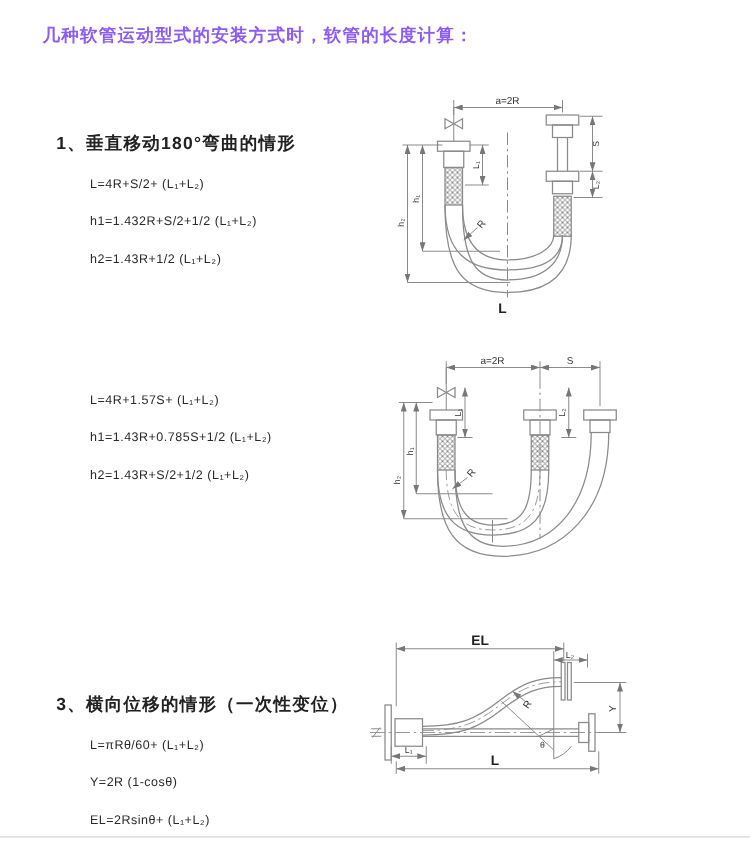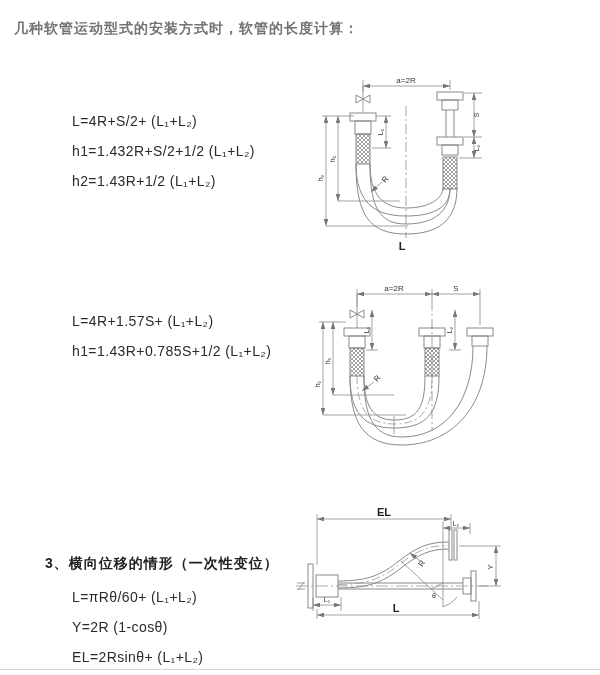--- a/index.html
+++ b/index.html
@@ -2,53 +2,55 @@
 <html><head>
 <meta charset="utf-8">
 <style>
   html,body{margin:0;padding:0;}
   body{
     width:600px;height:675px;position:relative;background:#ffffff;
     font-family:"Liberation Sans","DejaVu Sans",sans-serif;color:#1a1a1a;
     overflow:hidden;
   }
   .doc-title{
-    position:absolute;left:14px;top:20px;font-size:14px;font-weight:bold;
-    letter-spacing:1px;color:#737373;
+    position:absolute;left:34px;top:20px;font-size:14px;font-weight:bold;
+    letter-spacing:1px;color:#8b5cf6;
   }
   .section{position:absolute;left:45px;}
   .sec1{top:106px;} .sec2{top:306px;} .sec3{top:516px;margin-top:39px;}
   .sec-heading{font-size:14px;font-weight:bold;letter-spacing:1px;color:#222;margin:0 0 9px 0;}
-  .formula{font-size:14px;font-weight:normal;letter-spacing:0.4px;color:#2a2a2a;
+  .formula{font-size:10px;font-weight:normal;letter-spacing:0.4px;color:#2a2a2a;
     margin:0 0 0 27px;line-height:30px;white-space:nowrap;}
   .fig{position:absolute;text-align:center;}
   .fig1{left:298px;top:66px;}
   .fig2{left:298px;top:281px;}
   .fig3{left:293px;top:501px;}
   svg{display:block;}
   svg text{font-family:"Liberation Sans","DejaVu Sans",sans-serif;fill:#333;}
   .dimtxt{font-size:8px;}
   .dimtxt-sm{font-size:7px;}
   .biglab{font-size:11px;font-weight:bold;fill:#222;}
   .bottom-rule{position:absolute;left:0;top:669px;width:600px;height:1px;background:#d6d6d6;}
 </style>
 </head>
 <body>
 
 <div class="doc-title">几种软管运动型式的安装方式时，软管的长度计算：</div>
 
 <div class="section sec1">
+  <div class="sec-heading">1、垂直移动180°弯曲的情形</div>
   <div class="formula">L=4R+S/2+ (L₁+L₂)</div>
   <div class="formula">h1=1.432R+S/2+1/2 (L₁+L₂)</div>
   <div class="formula">h2=1.43R+1/2 (L₁+L₂)</div>
 </div>
 
 <div class="section sec2">
   <div class="formula">L=4R+1.57S+ (L₁+L₂)</div>
   <div class="formula">h1=1.43R+0.785S+1/2 (L₁+L₂)</div>
+  <div class="formula">h2=1.43R+S/2+1/2 (L₁+L₂)</div>
 </div>
 
 <div class="section sec3">
   <div class="sec-heading">3、横向位移的情形（一次性变位）</div>
   <div class="formula">L=πRθ/60+ (L₁+L₂)</div>
   <div class="formula">Y=2R (1-cosθ)</div>
   <div class="formula">EL=2Rsinθ+ (L₁+L₂)</div>
 </div>
 
 <div class="fig fig1">

